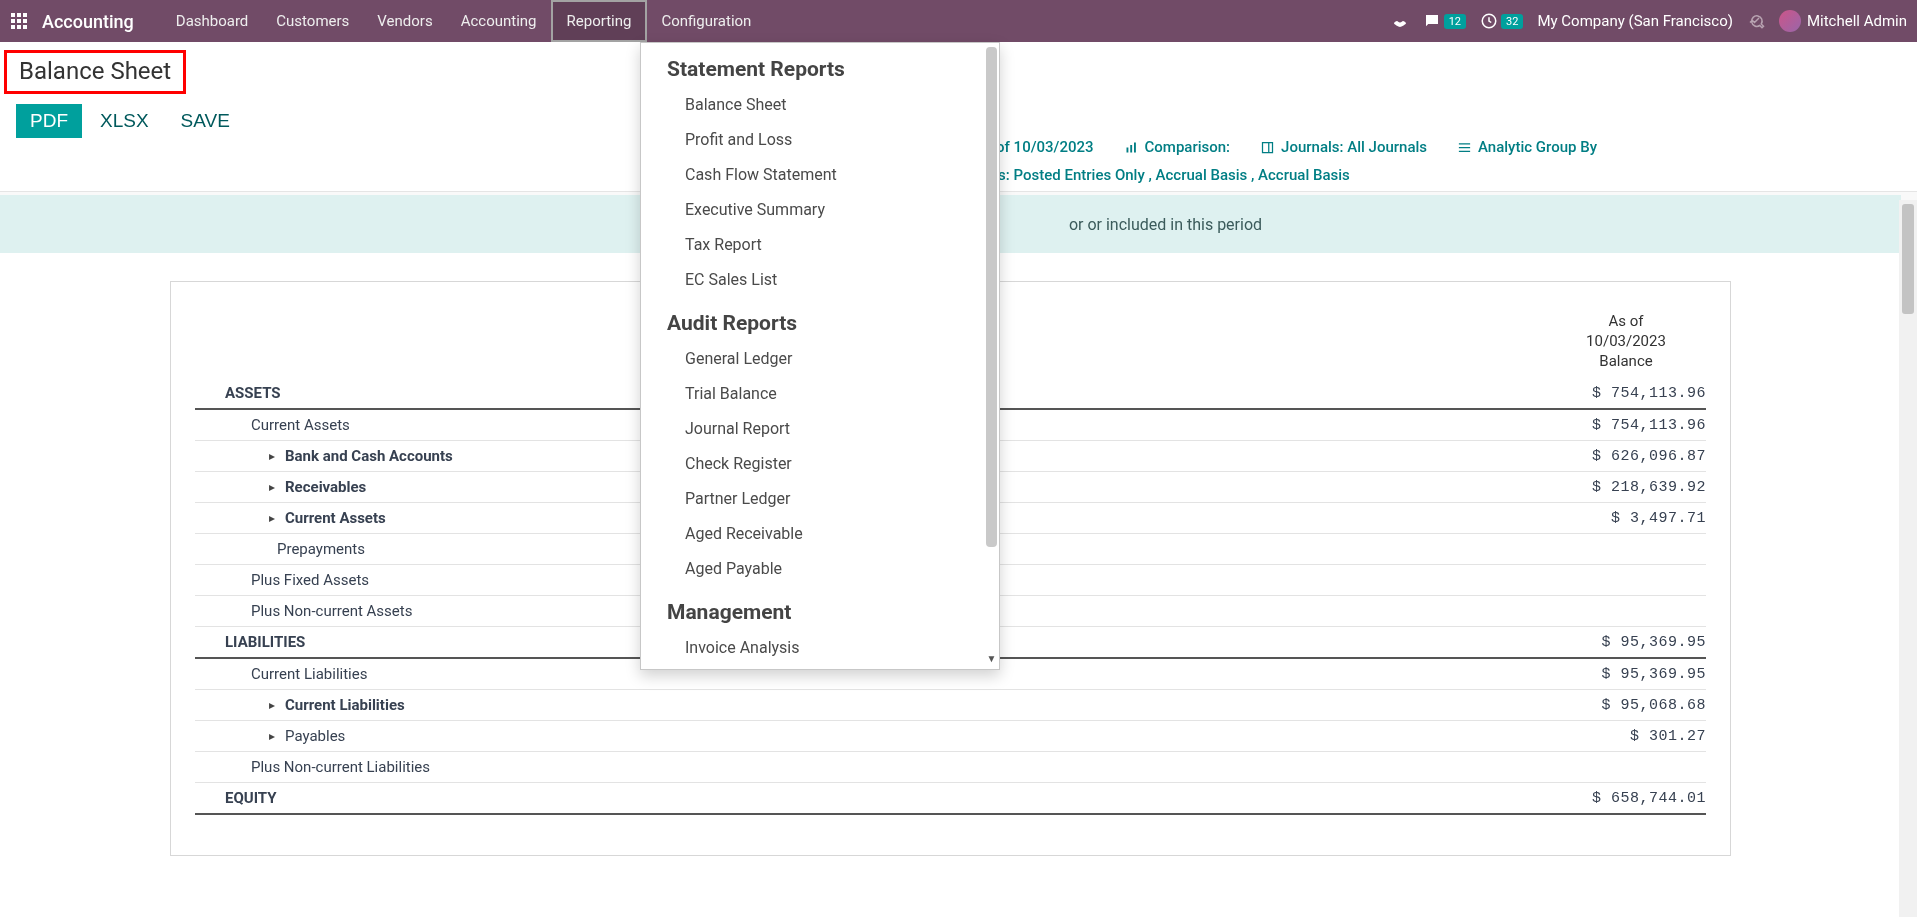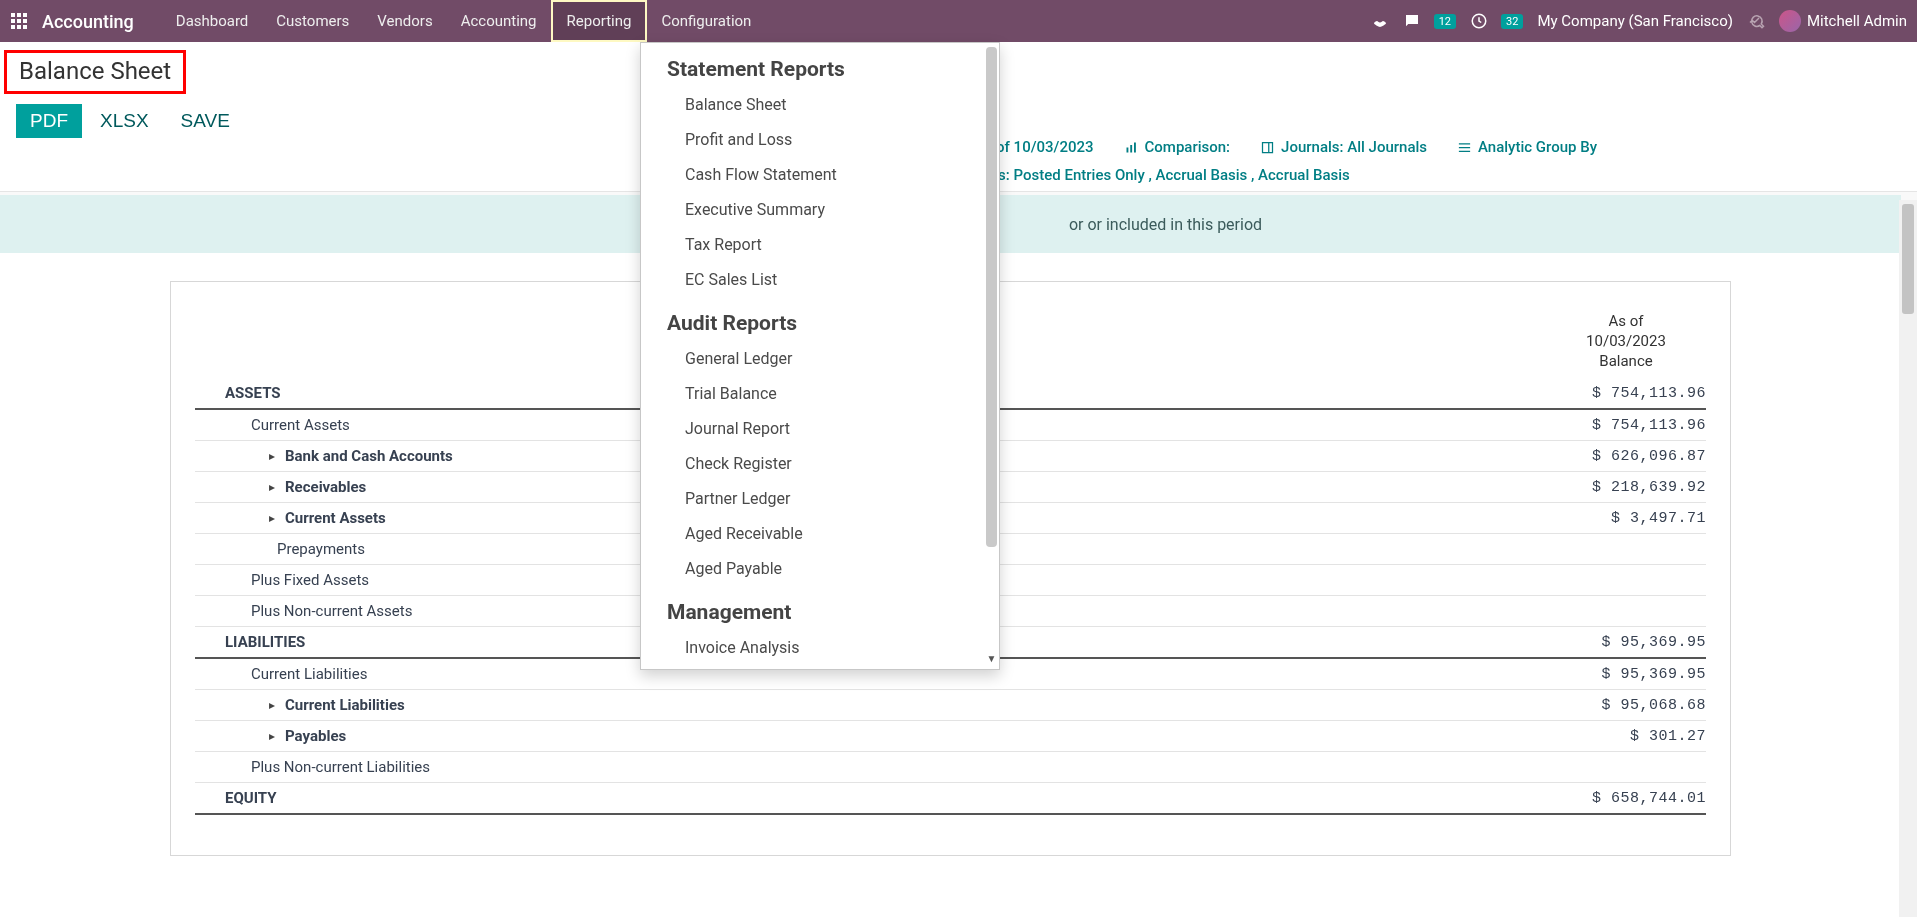--- a/index.html
+++ b/index.html
@@ -34,27 +34,27 @@
   .navbar .menu { display:flex; align-items:center; height:100%; }
   .navbar .menu .menu-item {
     padding: 0 14px;
     height:100%;
     display:flex; align-items:center;
     cursor:pointer;
     color: #eee;
   }
   .navbar .menu .menu-item.active {
     background: rgba(0,0,0,0.15);
-    border: 2px solid #fef9c3;
+    border: 2px solid #a3a3a3;
   }
   .navbar .right { margin-left:auto; display:flex; align-items:center; gap:14px; }
   .navbar .badge-green {
     background:#00A09D; color:#fff;
     font-size:11px; padding:1px 5px; border-radius:3px;
-    margin-left:13px;
+    margin-left:3px;
   }
   .navbar .icon-slot { display:flex; align-items:center; color:#fff; font-size:15px; cursor:pointer; }
   .navbar .avatar { width:22px; height:22px; border-radius:50%; background:linear-gradient(135deg,#c58,#96a); margin-right:6px; }
   .btn { padding: 6px 14px; font-size:19px; cursor:pointer; }
   .btn.primary { background:#00A09D; color:#fff; border:none; }
   .btn.link { background:none; border:none; color:#00595c; font-weight:500; }
 
   
   .subheader {
     background:#fff;
@@ -357,21 +357,21 @@
         <div class="row">
           <span style="display: flex; align-items: center; padding-left: 8px; margin-left: 62px;">
             <span class="caret" style="margin-left: 0px; margin-right: 6px;">▸</span>
             <span class="label" style="padding-left: 0px; font-weight: 700;">Current Liabilities</span>
           </span>
           <span class="amount">$ 95,068.68</span>
         </div>
         <div class="row">
           <span style="display: flex; align-items: center; padding-left: 8px; margin-left: 62px;">
             <span class="caret" style="margin-left: 0px; margin-right: 6px;">▸</span>
-            <span class="label" style="padding-left: 0px; font-weight: 700;">Payables</span>
+            <span class="label" style="padding-left: 0px; font-weight: 400;">Payables</span>
           </span>
           <span class="amount">$ 301.27</span>
         </div>
         <div class="row plain">
           <span class="label indent-1 nobold">Plus Non-current Liabilities</span>
           <span class="amount"></span>
         </div>
         <div class="row section">
           <span class="label indent-0">EQUITY</span>
           <span class="amount">$ 658,744.01</span>

